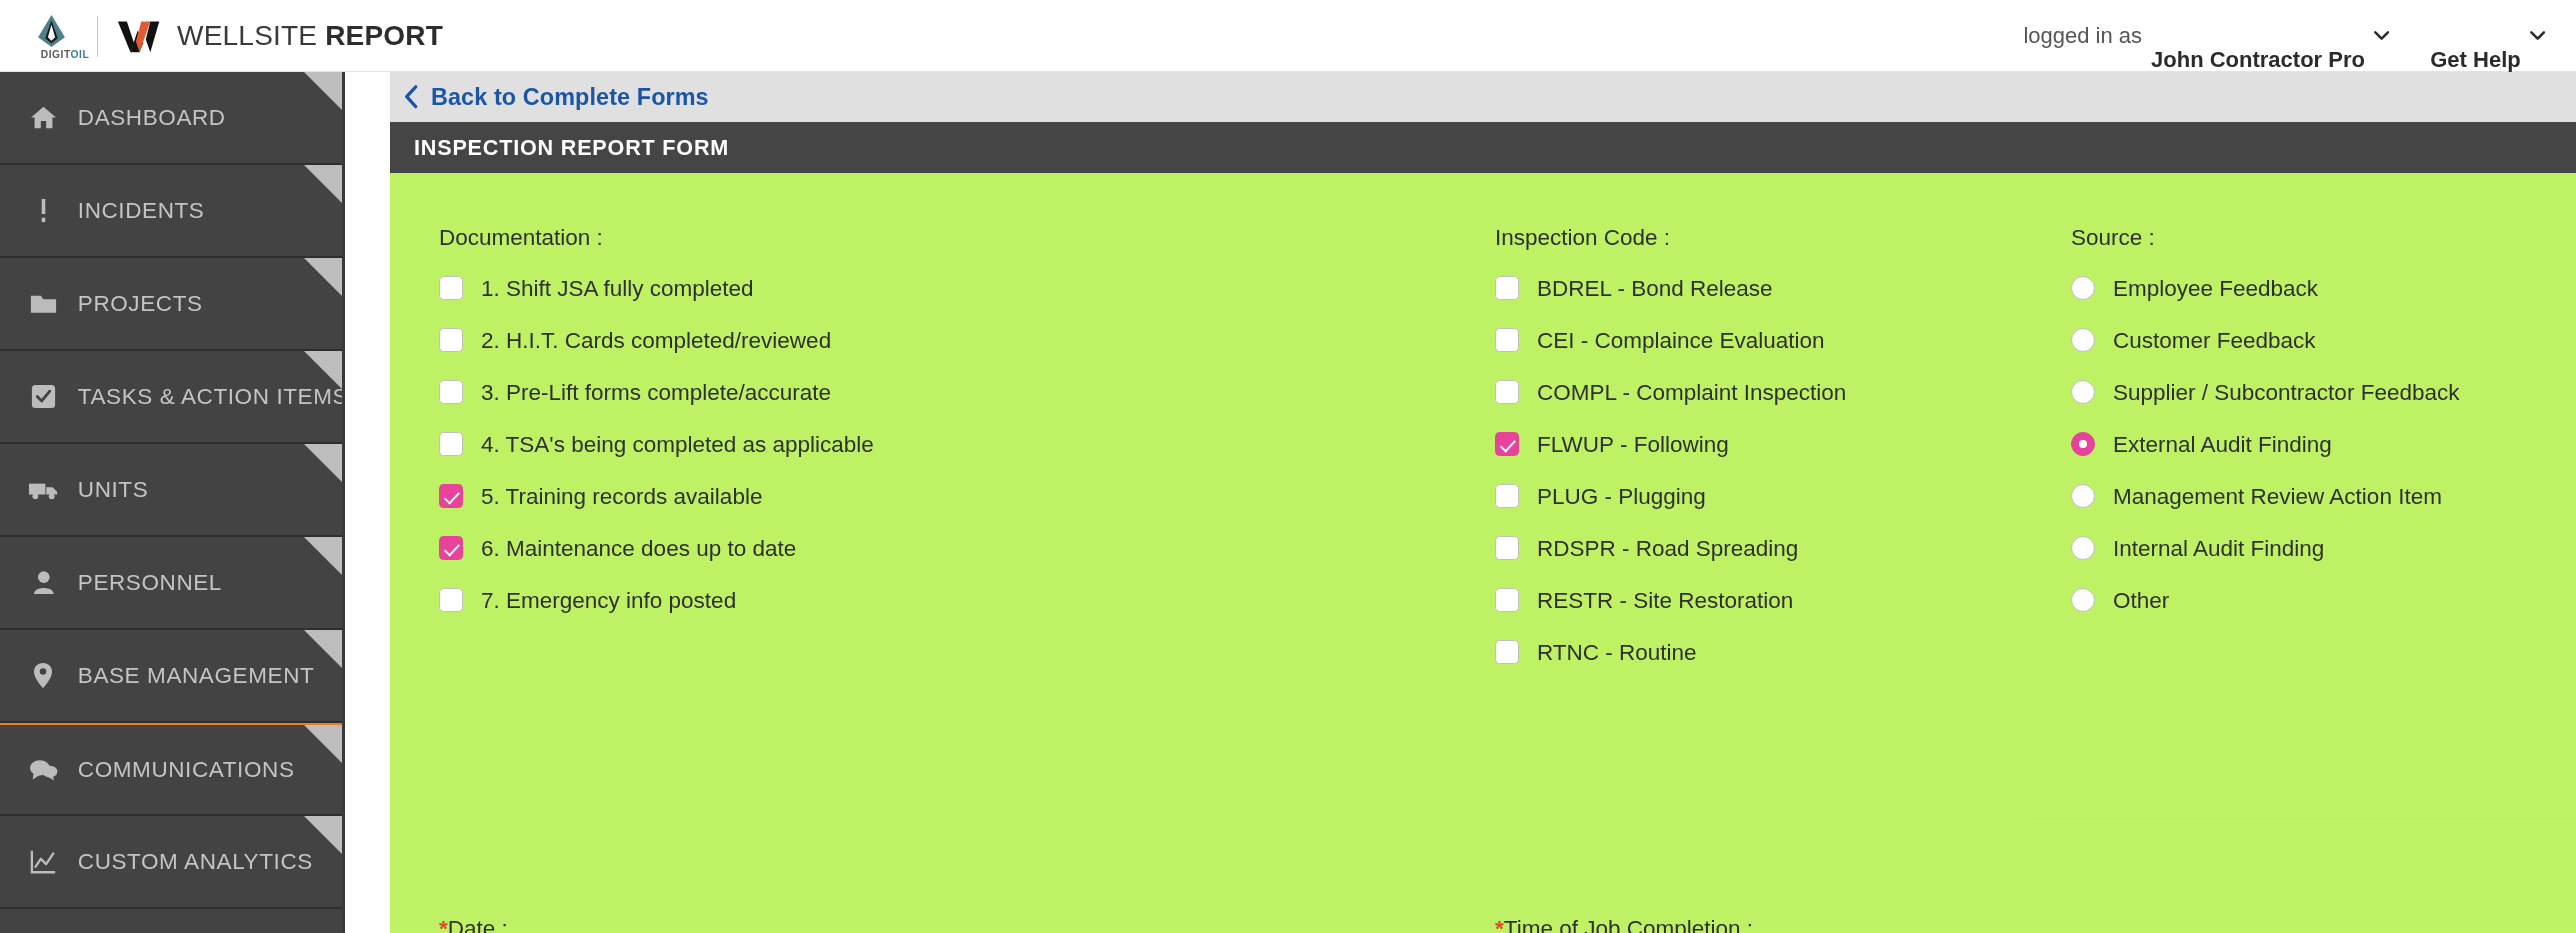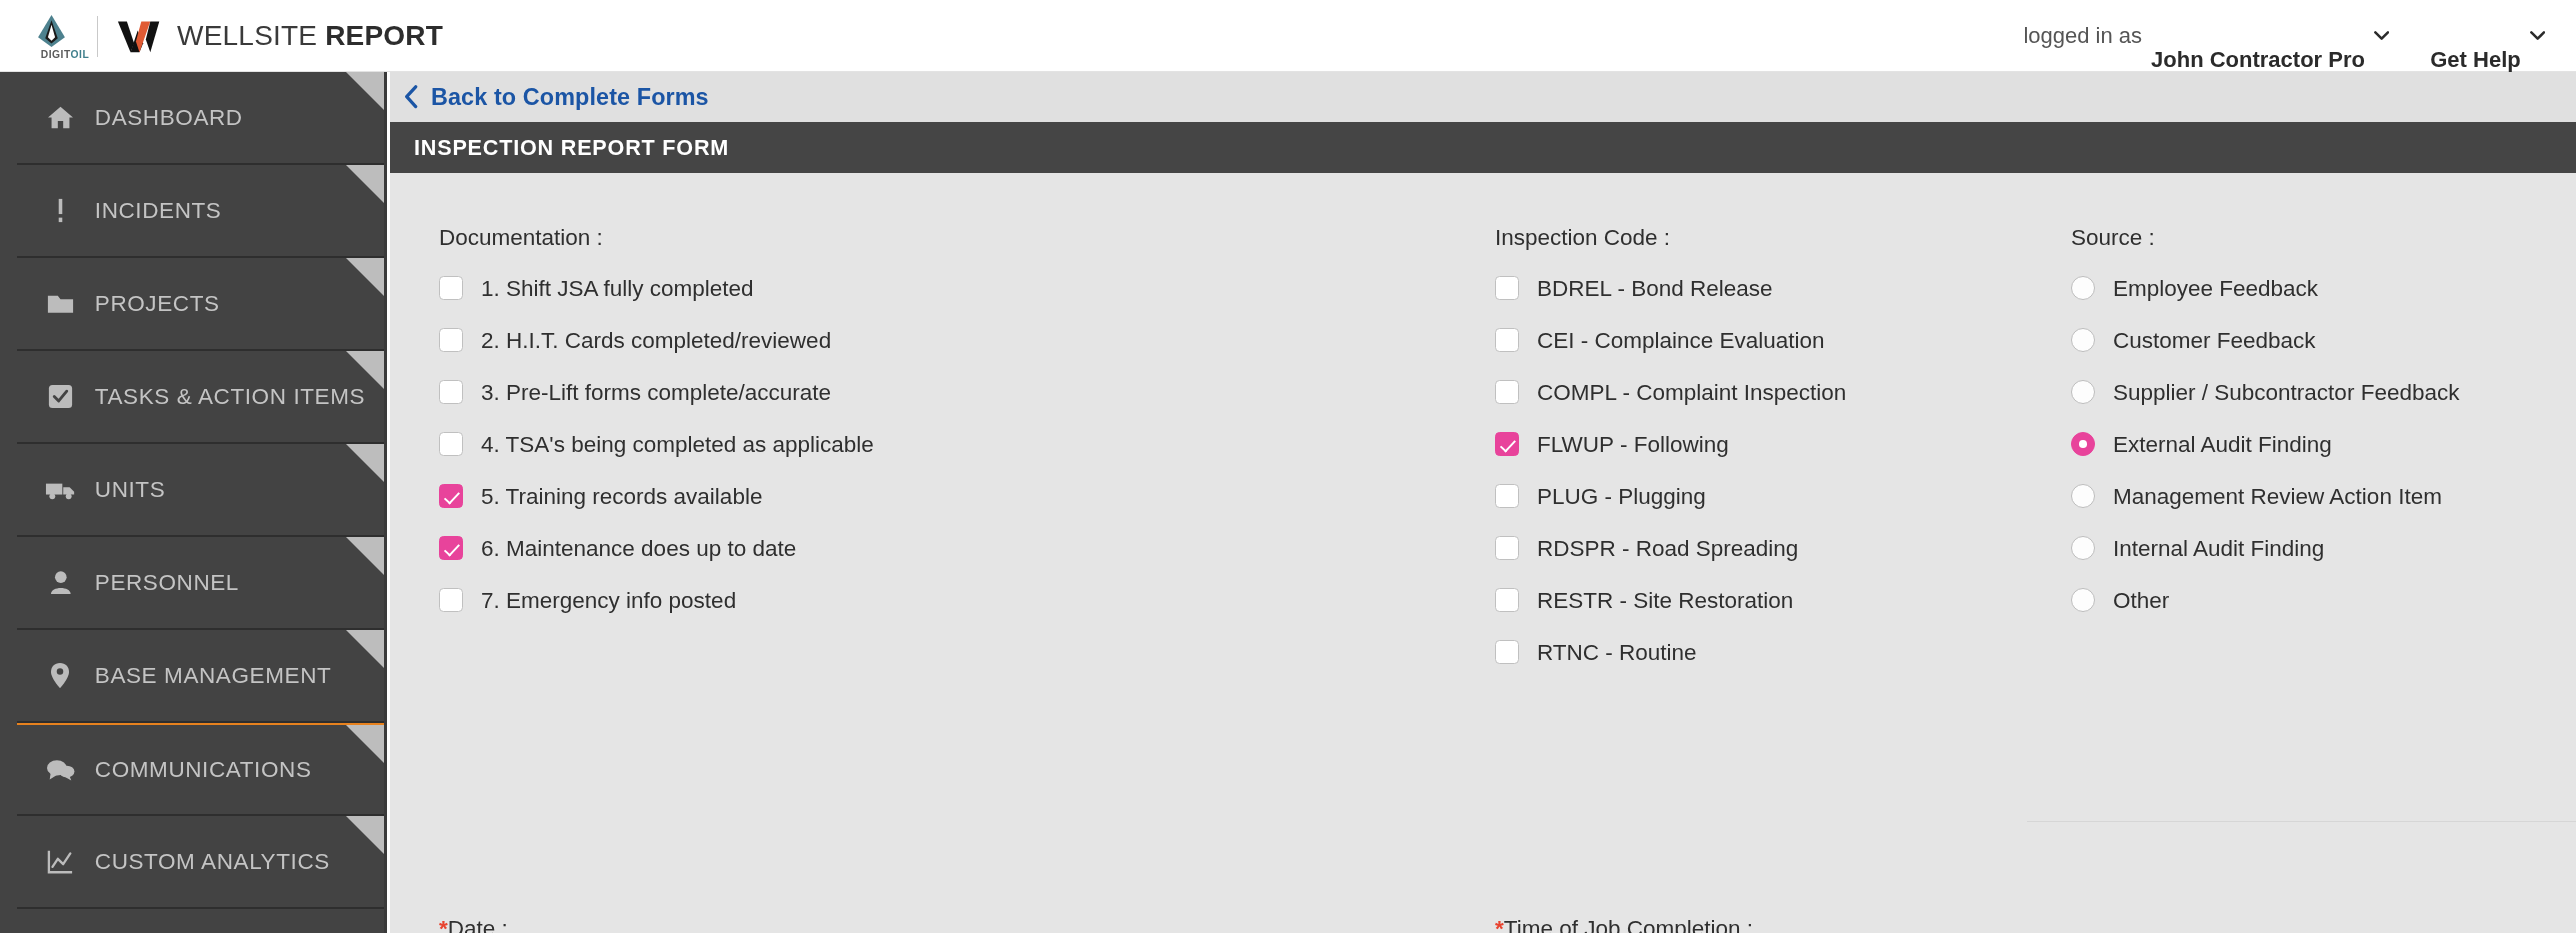--- a/index.html
+++ b/index.html
@@ -75,25 +75,24 @@
   .hdr-item .strong { font-weight: 700; color: #2b2b2b; margin-top: 48px; }
   .caret {
     width: 15.3px; height: 10px;
     display: inline-block;
   }
 
   
   #sidebar {
     position: absolute;
     left: 0; top: 72px;
-    width: 387px;
+    width: 345px;
     height: 862px;
     background: #434343;
     border-right: 3.6px solid #3a3a3a;
-    padding-left: 17px;
   }
   .nav-item {
     position: relative;
     height: 93px;
     border-bottom: 2.7px solid #2e2e2e;
     display: flex;
     align-items: center;
     cursor: pointer;
     overflow: hidden;
   }
@@ -158,21 +157,21 @@
     font-size: 21.6px;
     font-weight: 700;
     color: #ffffff;
     letter-spacing: 0.8px;
     text-align: center;
   }
 
   #formbody {
     position: relative;
     height: 760px;
-    background: #e5e5e5;
+    background: #bef264;
     padding: 0;
   }
 
   .col { position: absolute; top: 0; }
   #col-doc   { left: 49px;   width: 1052px; }
   #col-code  { left: 1105px; width: 531px; }
   #col-src   { left: 1681px; width: 504px; }
 
   .group-label {
     font-size: 22.5px;

